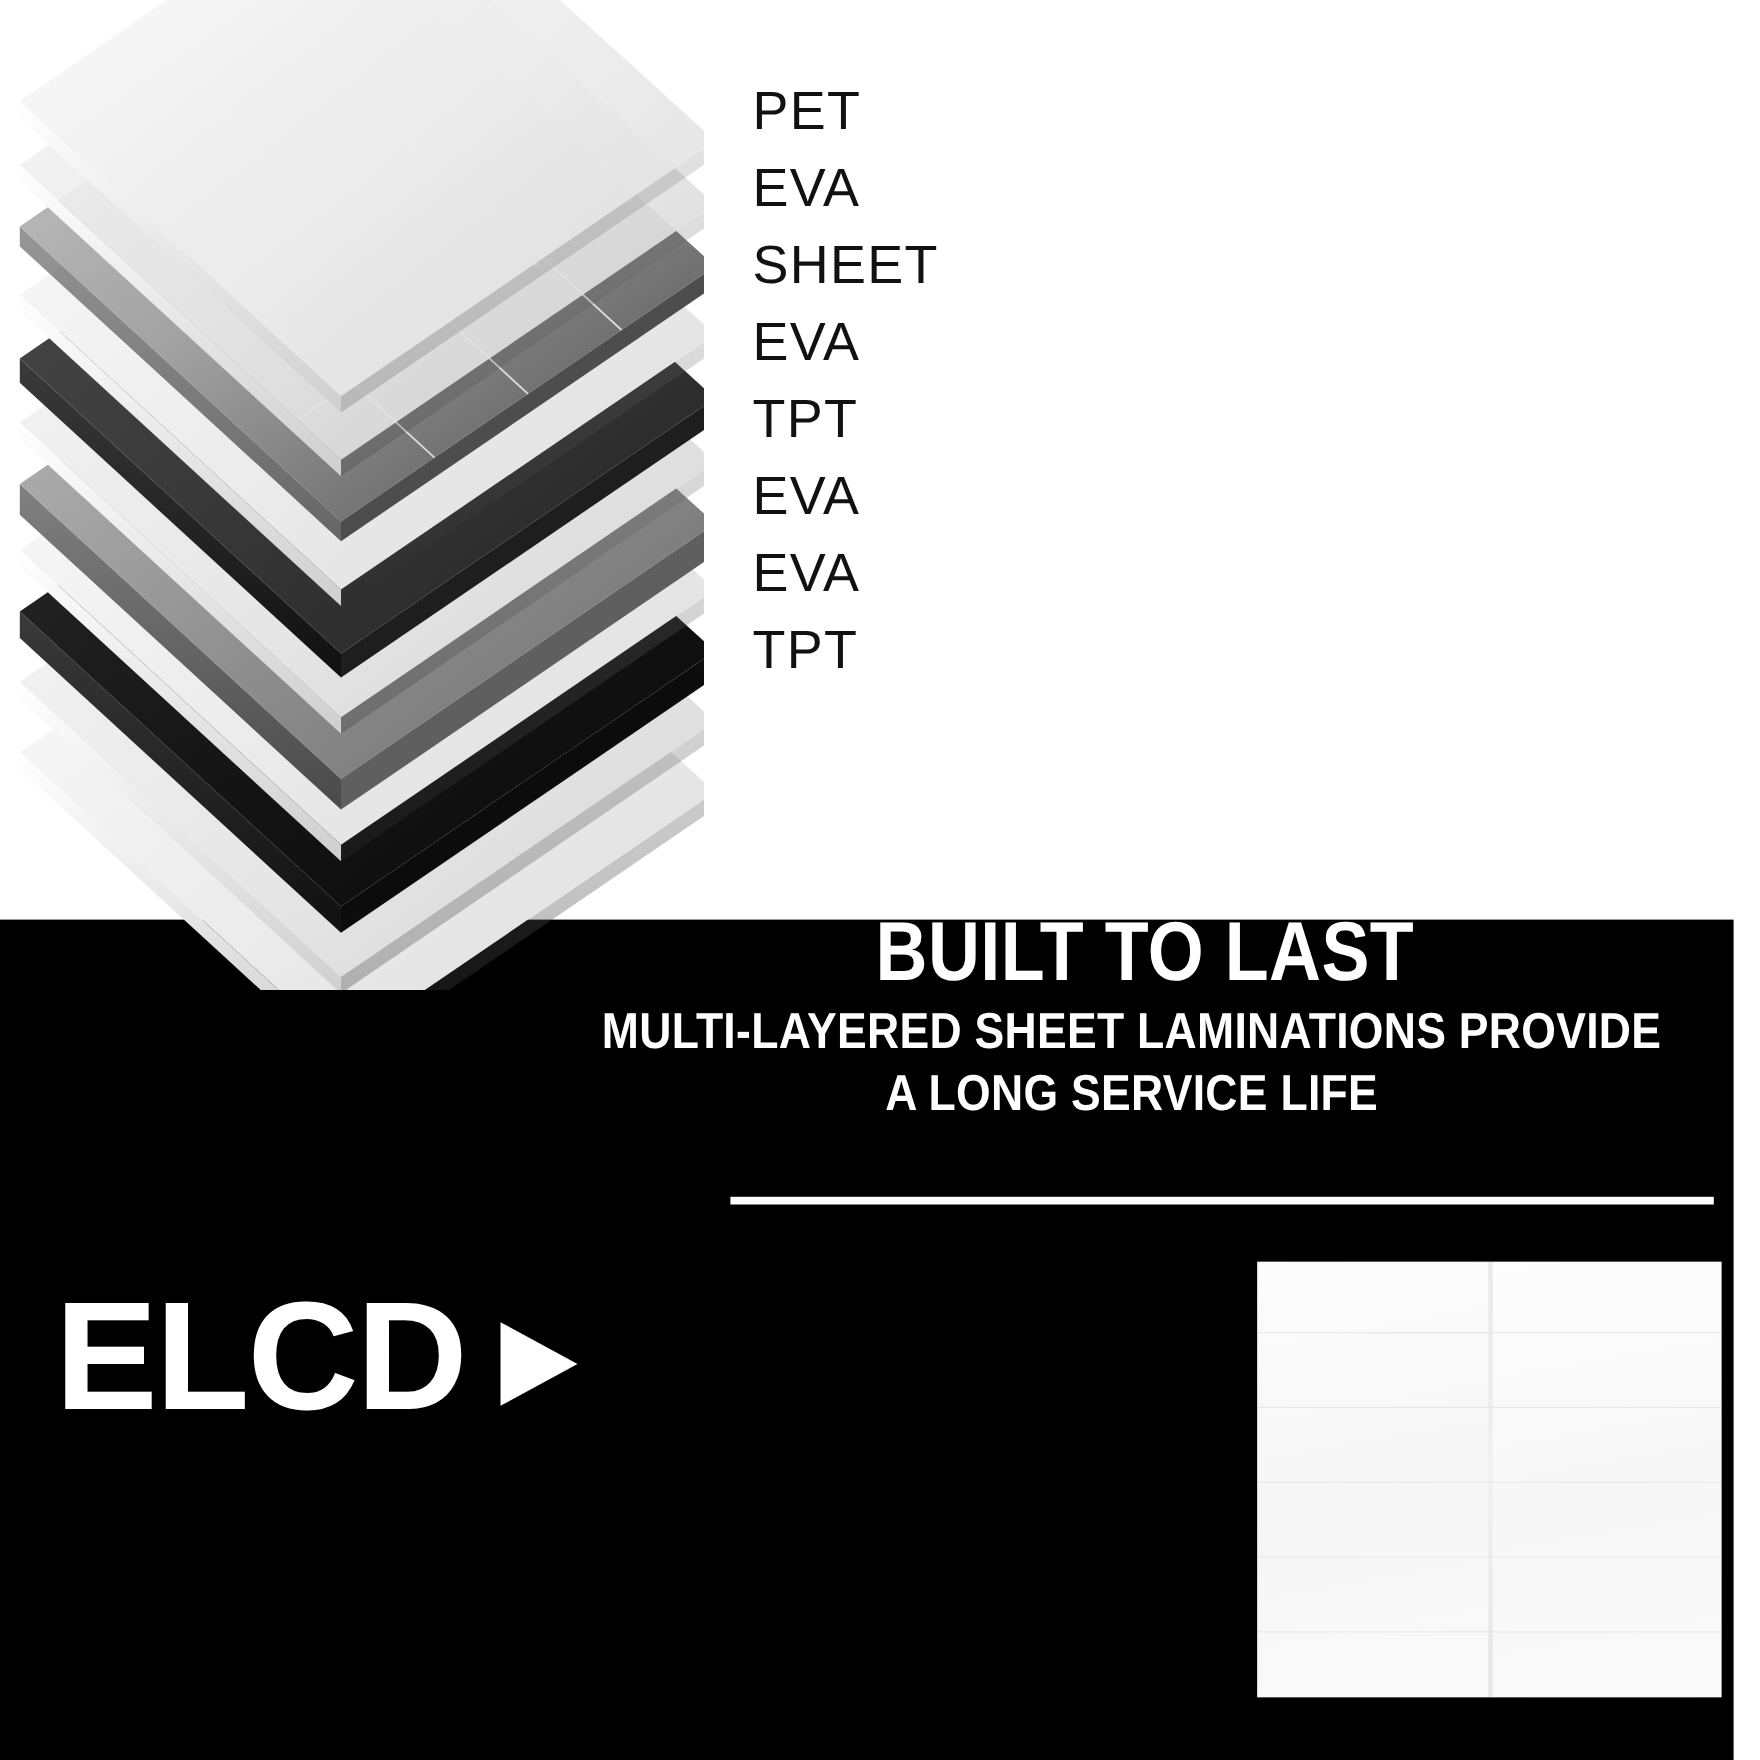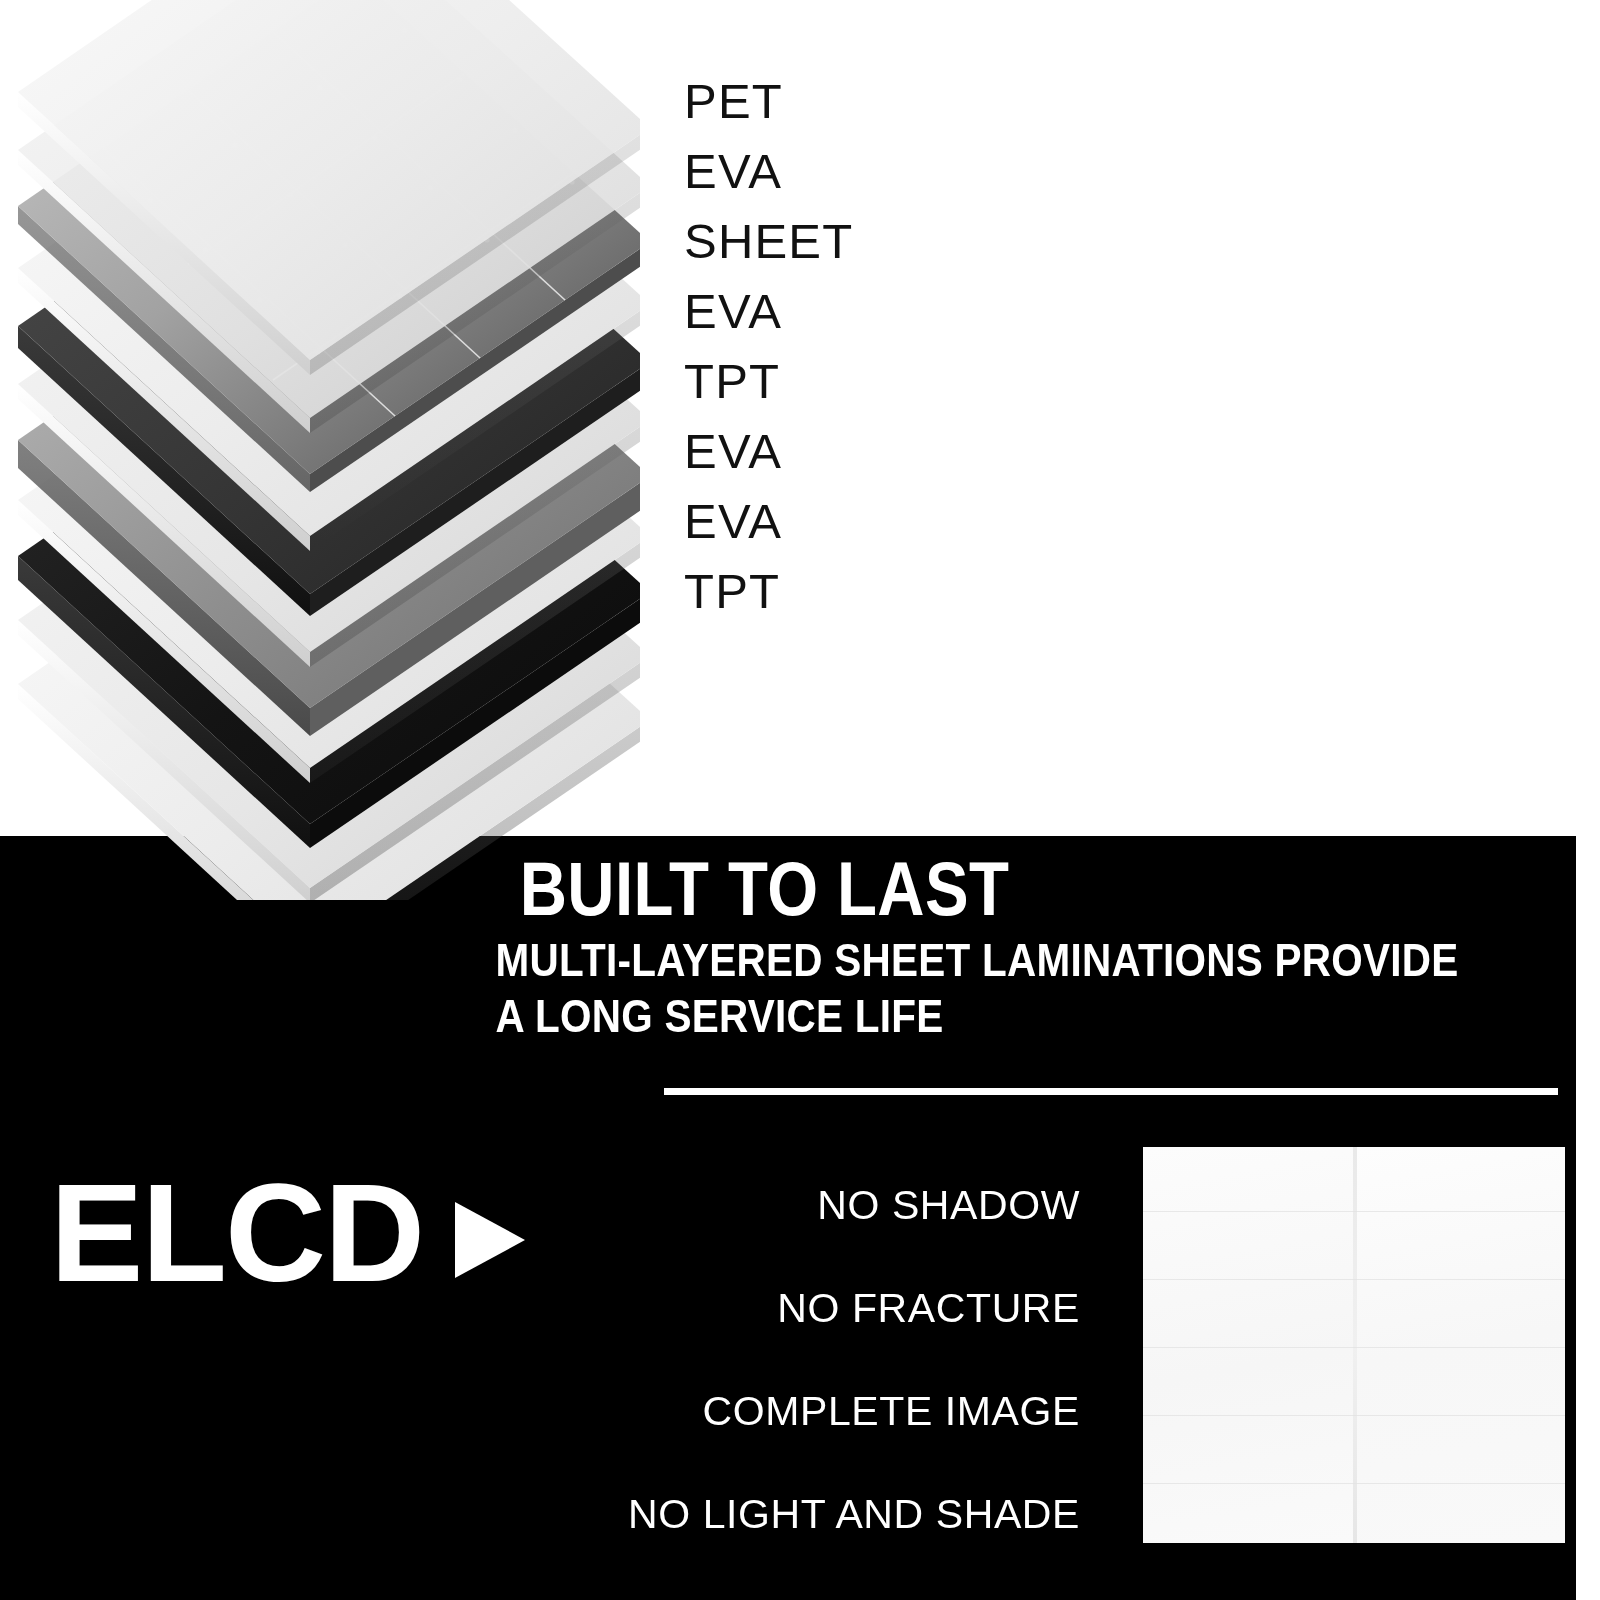--- a/index.html
+++ b/index.html
@@ -17,21 +17,21 @@
   #stack-svg{position:absolute;left:0;top:0;width:640px;height:900px;}
 
   
   #layer-labels{position:absolute;left:684px;top:66px;width:760px;}
   .layer-label{
     color:#111111;font-size:49px;line-height:70px;letter-spacing:1.2px;
     font-weight:400;white-space:nowrap;font-family:"Liberation Sans",sans-serif;
   }
 
   
-  #headline-block{position:absolute;left:350px;top:849px;width:1212px;text-align:left;}
+  #headline-block{position:absolute;left:350px;top:826px;width:1212px;text-align:center;}
   #headline{
     color:#ffffff;font-size:76px;line-height:80px;font-weight:bold;
     letter-spacing:0.5px;transform:scaleX(0.86);transform-origin:right center;
     white-space:nowrap;font-family:"Liberation Sans",sans-serif;
   }
   .subline{
     color:#ffffff;font-size:46px;line-height:54px;font-weight:bold;
     letter-spacing:0.3px;transform:scaleX(0.88);transform-origin:right center;
     white-space:nowrap;margin-top:4px;font-family:"Liberation Sans",sans-serif;
   }
@@ -244,26 +244,20 @@
     <div class="subline" id="subline-2">A LONG SERVICE LIFE</div>
   </div>
 
   <div id="divider"></div>
 
   <div id="brand">
     <span id="brand-text">ELCD</span>
     <span id="brand-triangle"></span>
   </div>
 
-  <div id="feature-list">
-    <div class="feature-item">NO SHADOW</div>
-    <div class="feature-item">NO FRACTURE</div>
-    <div class="feature-item">COMPLETE IMAGE</div>
-    <div class="feature-item">NO LIGHT AND SHADE</div>
-  </div>
 
   <div id="el-image">
     <div class="el-half" id="el-half-left"></div>
     <div class="el-half" id="el-half-right"></div>
     <div id="el-divider"></div>
     <div class="el-busbar" style="top:64px"></div>
     <div class="el-busbar" style="top:132px"></div>
     <div class="el-busbar" style="top:200px"></div>
     <div class="el-busbar" style="top:268px"></div>
     <div class="el-busbar" style="top:336px"></div>

